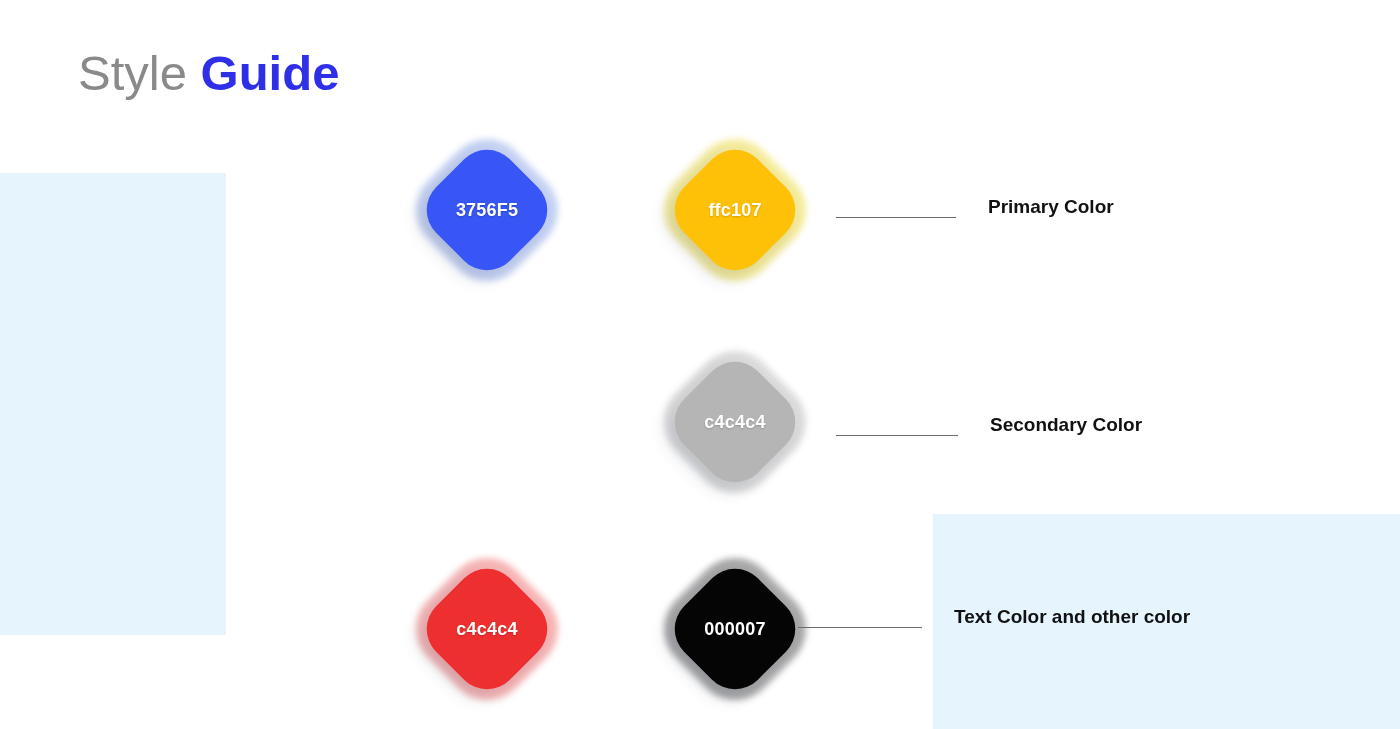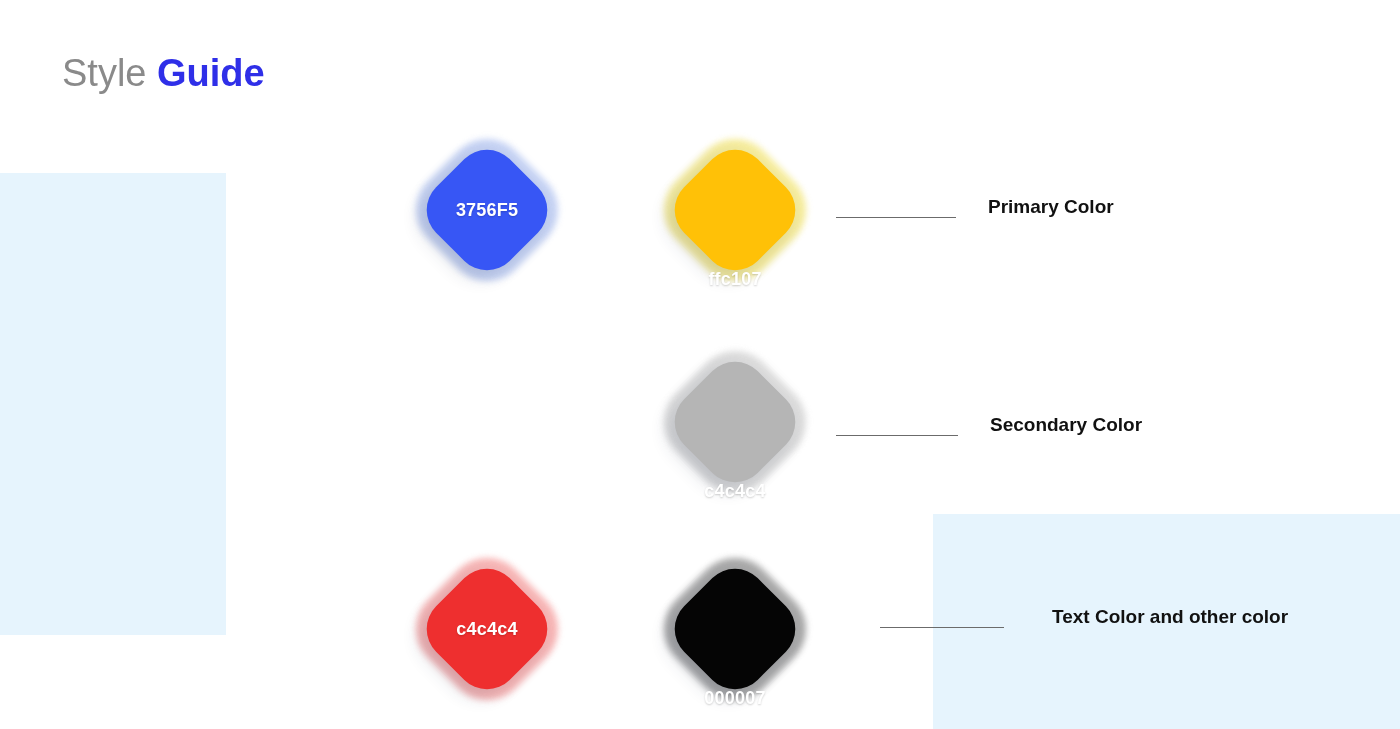--- a/index.html
+++ b/index.html
@@ -29,23 +29,23 @@
   #panel-right {
     left: 933px;
     top: 514px;
     width: 467px;
     height: 215px;
   }
 
   
   .title {
     position: absolute;
-    left: 62px;
+    left: 78px;
     top: 47px;
-    font-size: 38px;
+    font-size: 49px;
     line-height: 52px;
     letter-spacing: 0px;
     white-space: nowrap;
   }
   .title .word-plain {
     color: #8a8a8a;
     font-weight: 400;
   }
   .title .word-accent {
     color: #2f2fe8;
@@ -104,21 +104,21 @@
     font-weight: 700;
     color: #ffffff;
     letter-spacing: .2px;
     text-shadow: 0 1px 2px rgba(0, 0, 0, .18);
     pointer-events: none;
     white-space: nowrap;
   }
 
   
   .col-1 { left: 407px; }
-  .col-2 { left: 655px; align-items: flex-end; }
+  .col-2 { left: 655px; }
   .row-1 { top: 130px; }
   .row-2 { top: 342px; }
   .row-3 { top: 549px; }
 
   
   .legend-row {
     position: absolute;
     display: flex;
     align-items: flex-end;
     height: 24px;
@@ -131,21 +131,21 @@
   }
   .legend-row .legend-label {
     margin-left: 32px;
     font-size: 19px;
     font-weight: 700;
     color: #111111;
     white-space: nowrap;
   }
   #legend-primary   { left: 836px; top: 194px; }
   #legend-secondary { left: 836px; top: 412px; }
-  #legend-text      { left: 880px; top: 604px; gap: 16px; }
+  #legend-text      { left: 798px; top: 604px; }
   #legend-secondary .connector { width: 122px; }
   #legend-text .connector { width: 124px; }
 </style>
 </head>
 <body style="background: rgb(255, 255, 255);">
 
 <div class="panel" id="panel-left" style="background: rgb(230, 244, 253);"></div>
 <div class="panel" id="panel-right" style="background: rgb(230, 244, 253);"></div>
 
 <div class="title">

